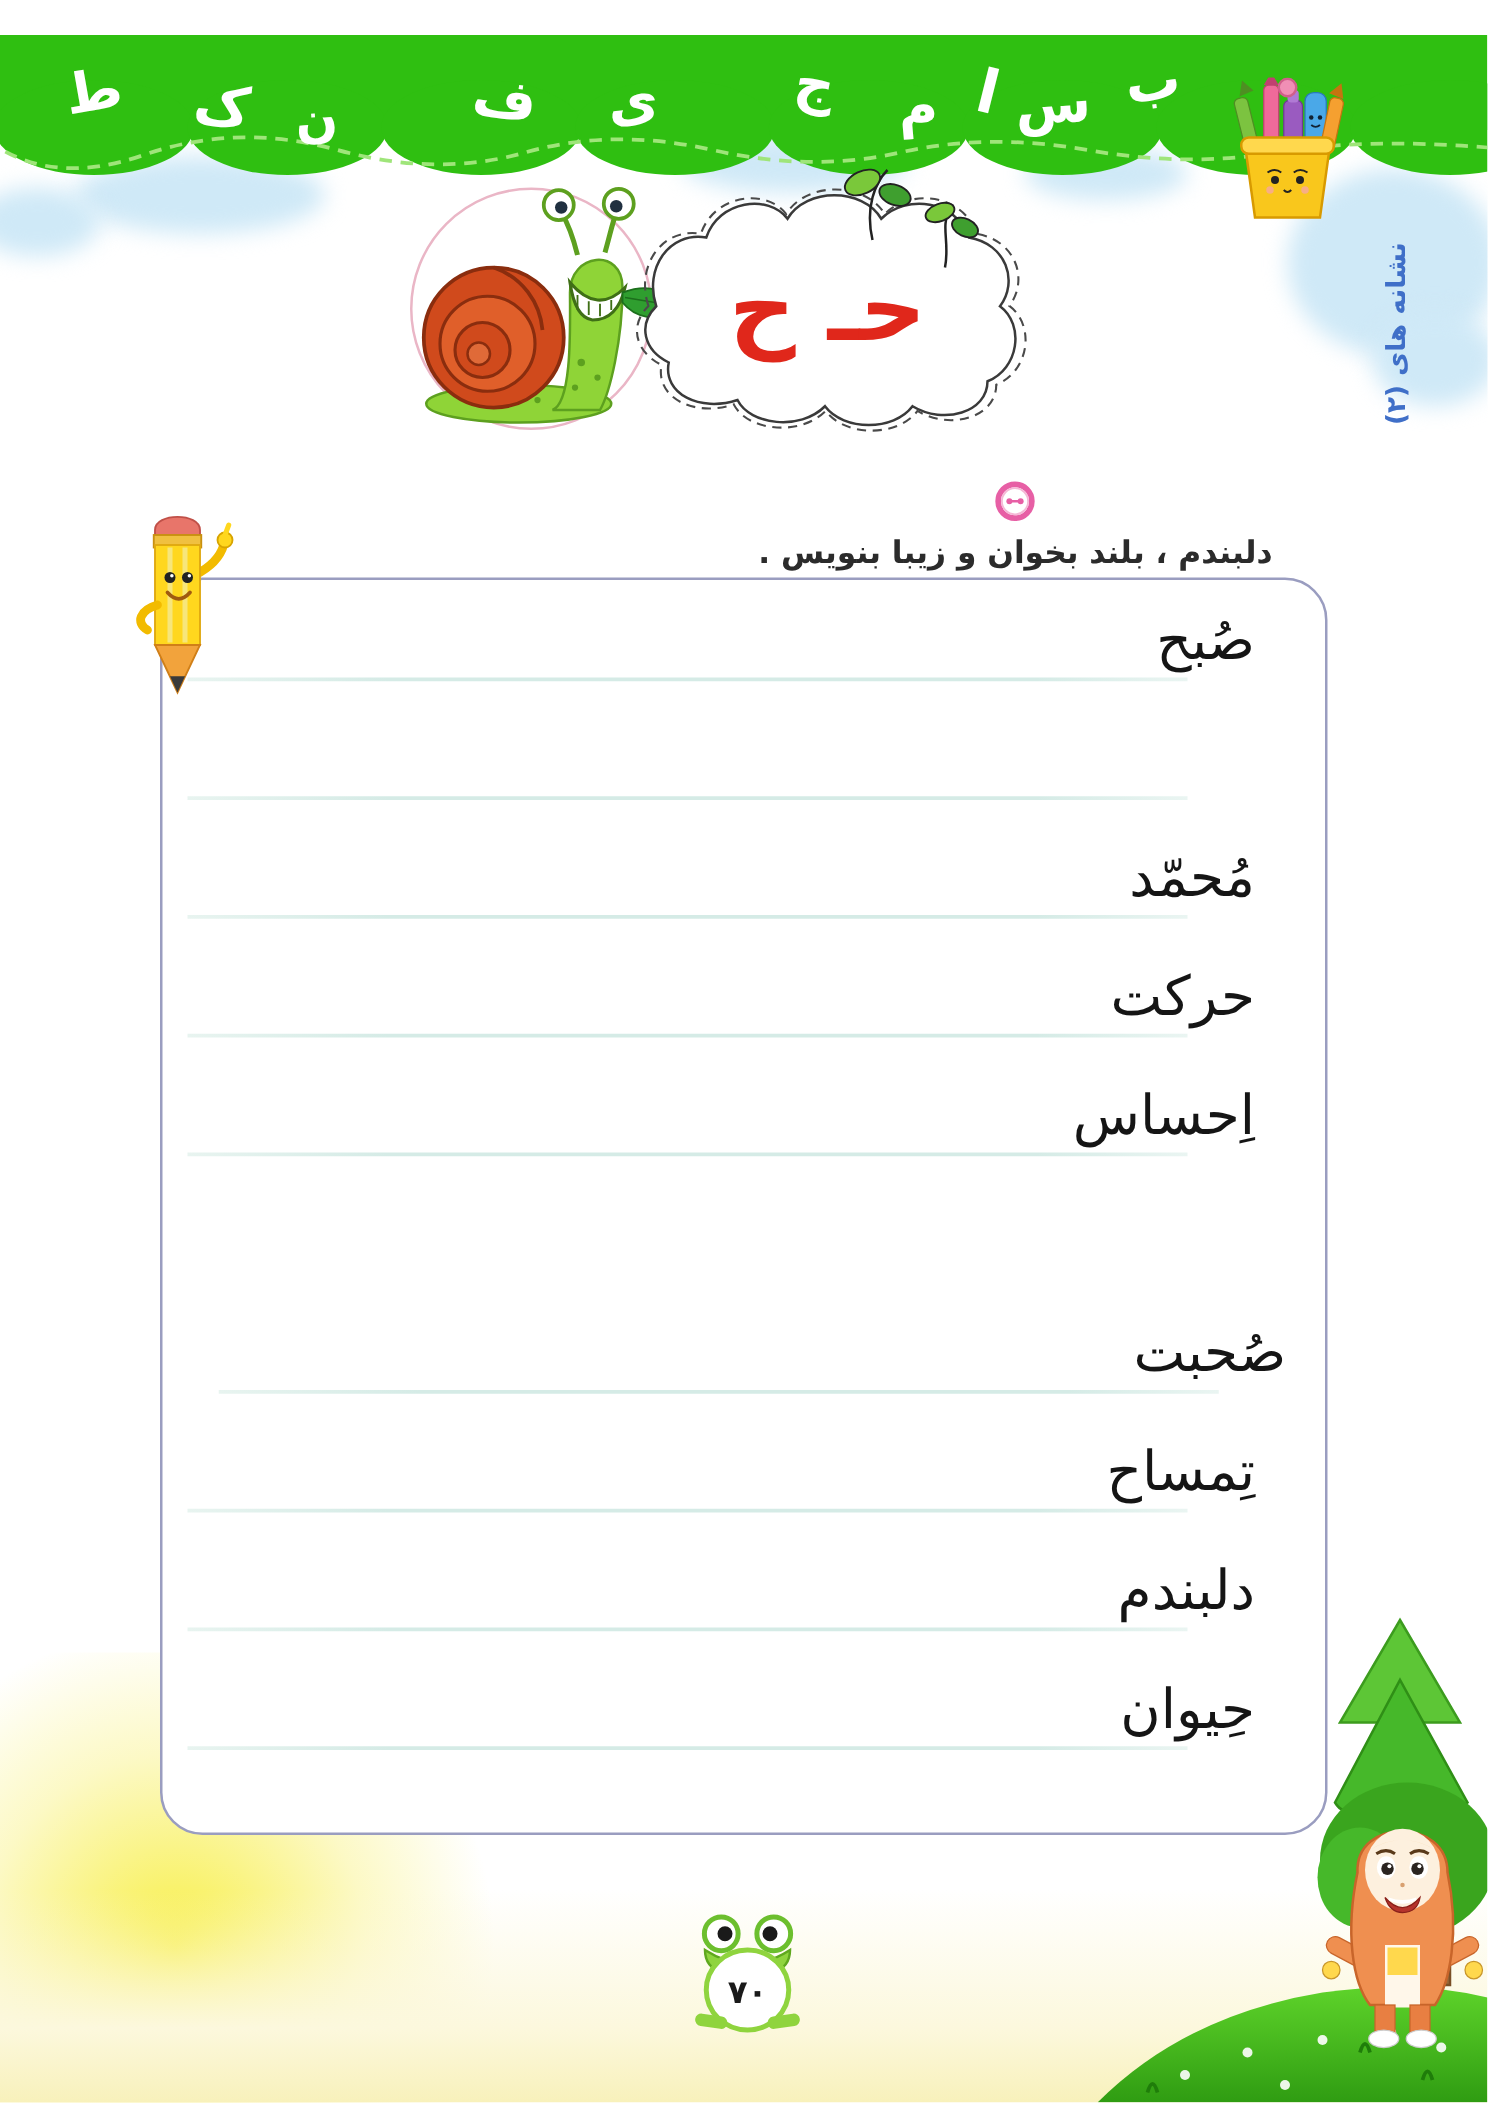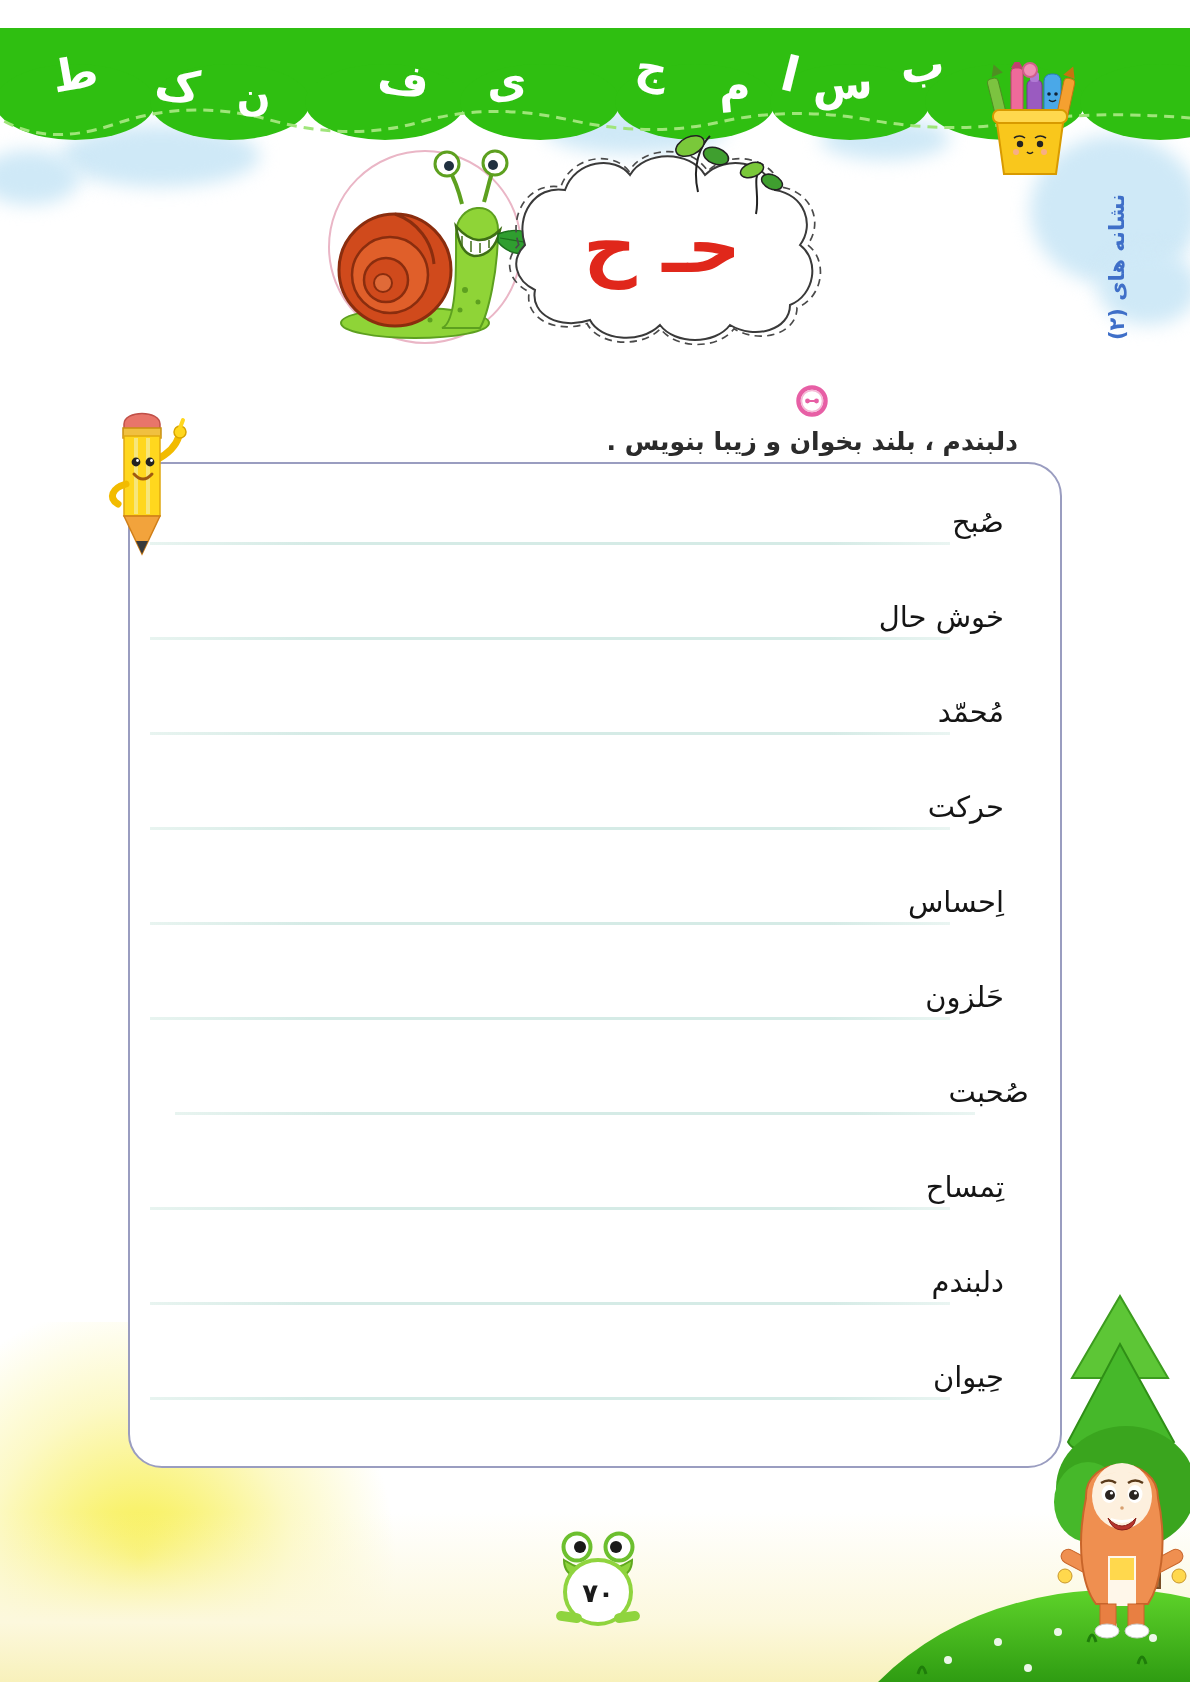--- a/index.html
+++ b/index.html
@@ -53,21 +53,21 @@
   .instruction-text { font-size:25px; font-weight:600; color:#2b2b2b; white-space:nowrap; }
 
   
   .write-box {
     position:absolute; left:128px; top:462px; width:934px; height:1006px;
     border:2px solid #9a9dc0; border-radius:34px; background:#ffffff; z-index:2;
   }
   .word-row { position:absolute; left:0; width:100%; height:78px; }
   .rule-line { position:absolute; left:20px; bottom:0; width:800px; height:3px;
                background:linear-gradient(to right, #e8f4f0, #d5ebe6 20%, #d5ebe6 85%, #eaf5f2); }
-  .word { position:absolute; right:56px; bottom:5px; font-size:29px; color:#151515;
+  .word { position:absolute; right:56px; bottom:5px; font-size:44px; color:#151515;
           direction:rtl; line-height:1.25; white-space:nowrap; }
   .row0 { top:3px; }   .row1 { top:98px; }  .row2 { top:193px;text-decoration:underline; } .row3 { top:288px;text-decoration:underline; }
   .row4 { top:383px; } .row5 { top:478px; } .row6 { top:573px;margin-left:25px; } .row7 { top:668px; }
   .row8 { top:763px; } .row9 { top:858px; }
 
   .pencil-char-svg { position:absolute; left:90px; top:398px; width:104px; height:164px; z-index:5; }
 
   
   .glow-left {
     position:absolute; left:-140px; bottom:-110px; width:560px; height:470px; z-index:0;
@@ -212,37 +212,32 @@
   </svg>
   <span class="instruction-text">دلبندم ، بلند بخوان و زیبا بنویس .</span>
 </div>
 
 <div class="write-box">
   <div class="word-row row0">
     <span class="word">صُبح</span>
     <div class="rule-line"></div>
   </div>
   <div class="word-row row1">
-    <span class="word">خوش حال</span>
     <div class="rule-line"></div>
   </div>
   <div class="word-row row2">
     <span class="word">مُحمّد</span>
     <div class="rule-line"></div>
   </div>
   <div class="word-row row3">
     <span class="word">حرکت</span>
     <div class="rule-line"></div>
   </div>
   <div class="word-row row4">
     <span class="word">اِحساس</span>
-    <div class="rule-line"></div>
-  </div>
-  <div class="word-row row5">
-    <span class="word">حَلزون</span>
     <div class="rule-line"></div>
   </div>
   <div class="word-row row6">
     <span class="word">صُحبت</span>
     <div class="rule-line"></div>
   </div>
   <div class="word-row row7">
     <span class="word">تِمساح</span>
     <div class="rule-line"></div>
   </div>

